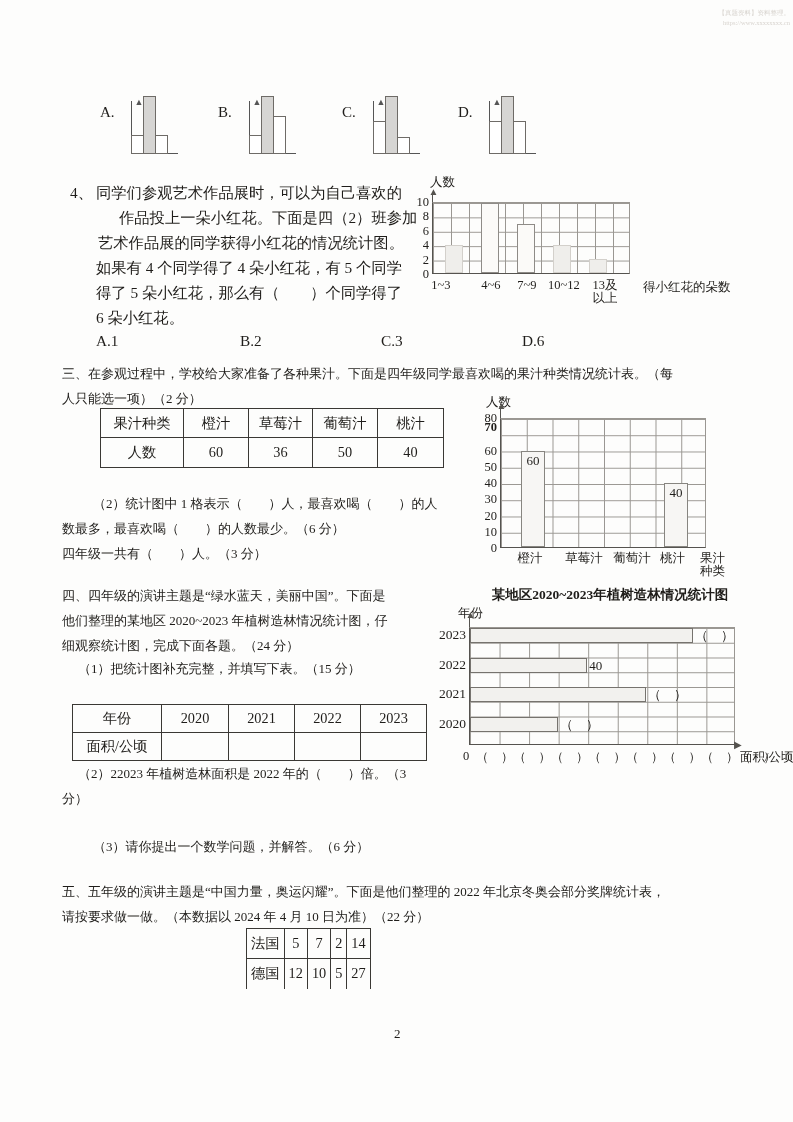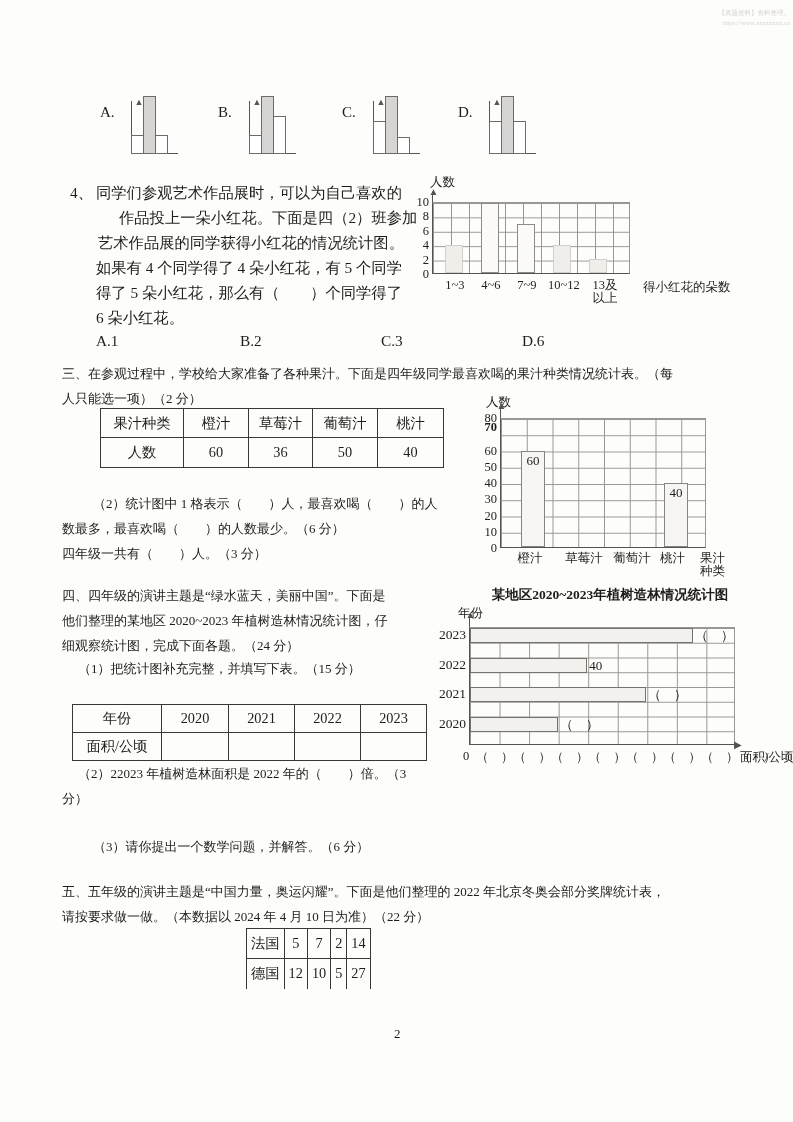--- a/index.html
+++ b/index.html
@@ -121,21 +121,21 @@
       <div class="vbar strong" style="left: 84px; width: 18px; height: 70%;"></div>
       <div class="vbar faint" style="left: 120px; width: 18px; height: 40%;"></div>
       <div class="vbar faint" style="left: 156px; width: 18px; height: 20%;"></div>
     </div>
     <div class="ytick" style="left:-22px;top:24px;">10</div>
     <div class="ytick" style="left:-22px;top:38.4px;">8</div>
     <div class="ytick" style="left:-22px;top:52.8px;">6</div>
     <div class="ytick" style="left:-22px;top:67.2px;">4</div>
     <div class="ytick" style="left:-22px;top:81.6px;">2</div>
     <div class="ytick" style="left:-22px;top:96px;">0</div>
-    <div class="xcat" style="left:14px;top:107px;width:32px;">1~3</div>
+    <div class="xcat" style="left:0;top:107px;width:32px;">1~3</div>
     <div class="xcat" style="left:50px;top:107px;width:32px;">4~6</div>
     <div class="xcat" style="left:86px;top:107px;width:32px;">7~9</div>
     <div class="xcat" style="left:117px;top:107px;width:44px;">10~12</div>
     <div class="xcat" style="left:162px;top:107px;width:36px;white-space:normal;">13及以上</div>
     <span class="abs small" style="left:218px;top:107px;">得小红花的朵数</span>
   </div>
 
   <div class="abs txt" style="left:62px;top:366px;">三、在参观过程中，学校给大家准备了各种果汁。下面是四年级同学最喜欢喝的果汁种类情况统计表。（每</div>
   <div class="abs txt" style="left:62px;top:391px;">人只能选一项）（2 分）</div>
 

